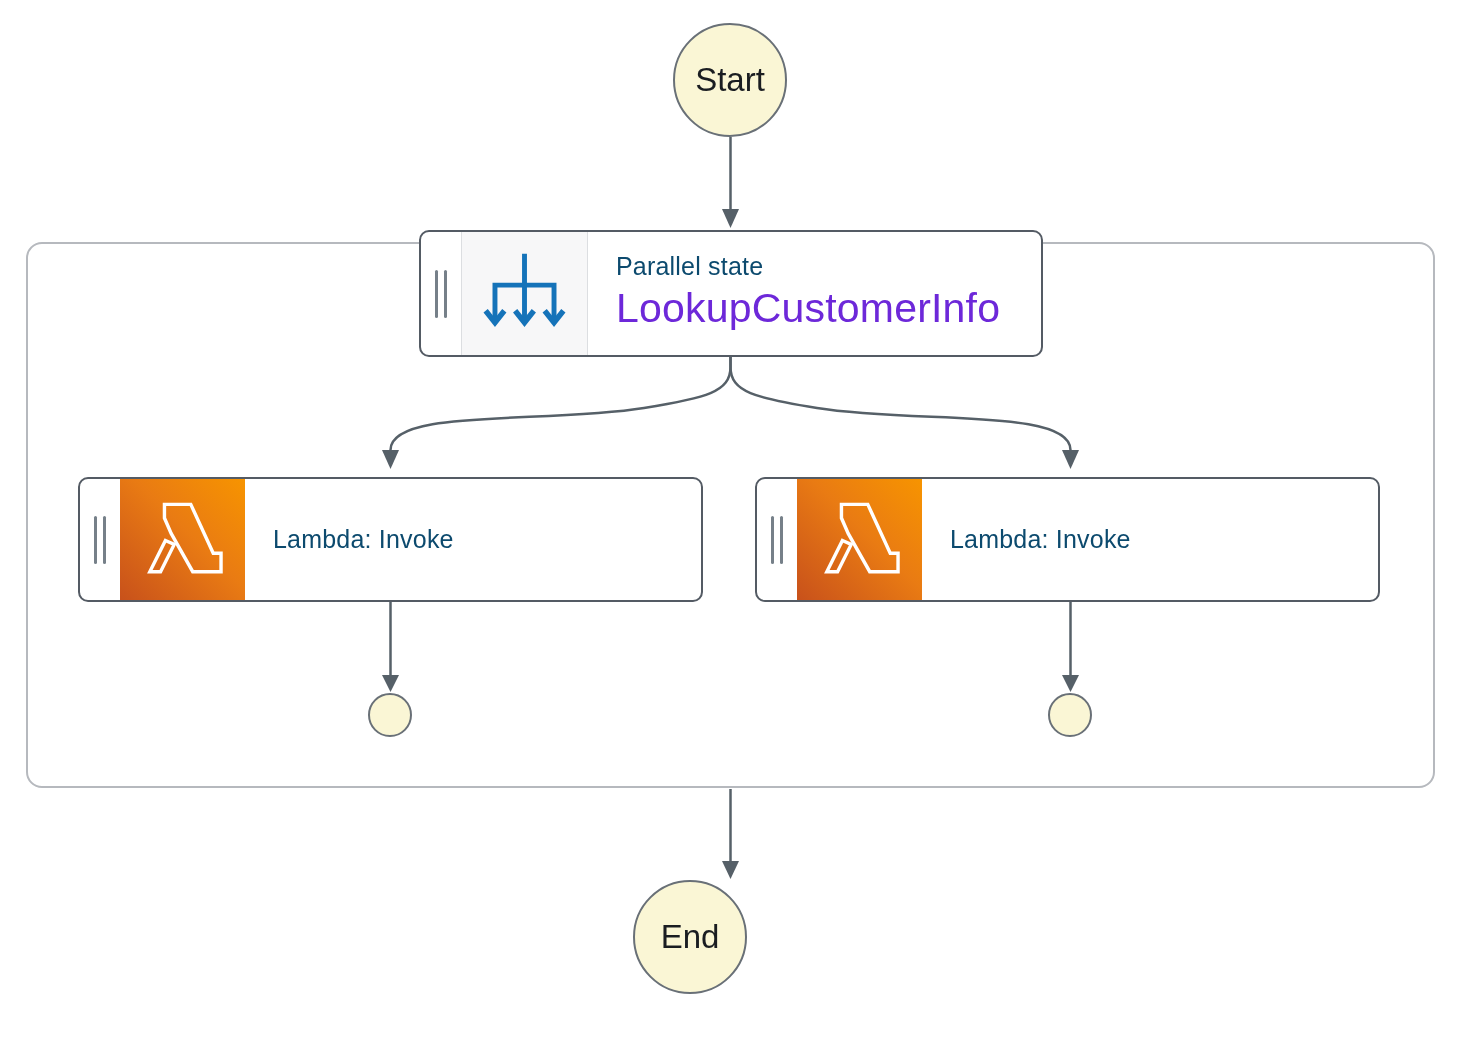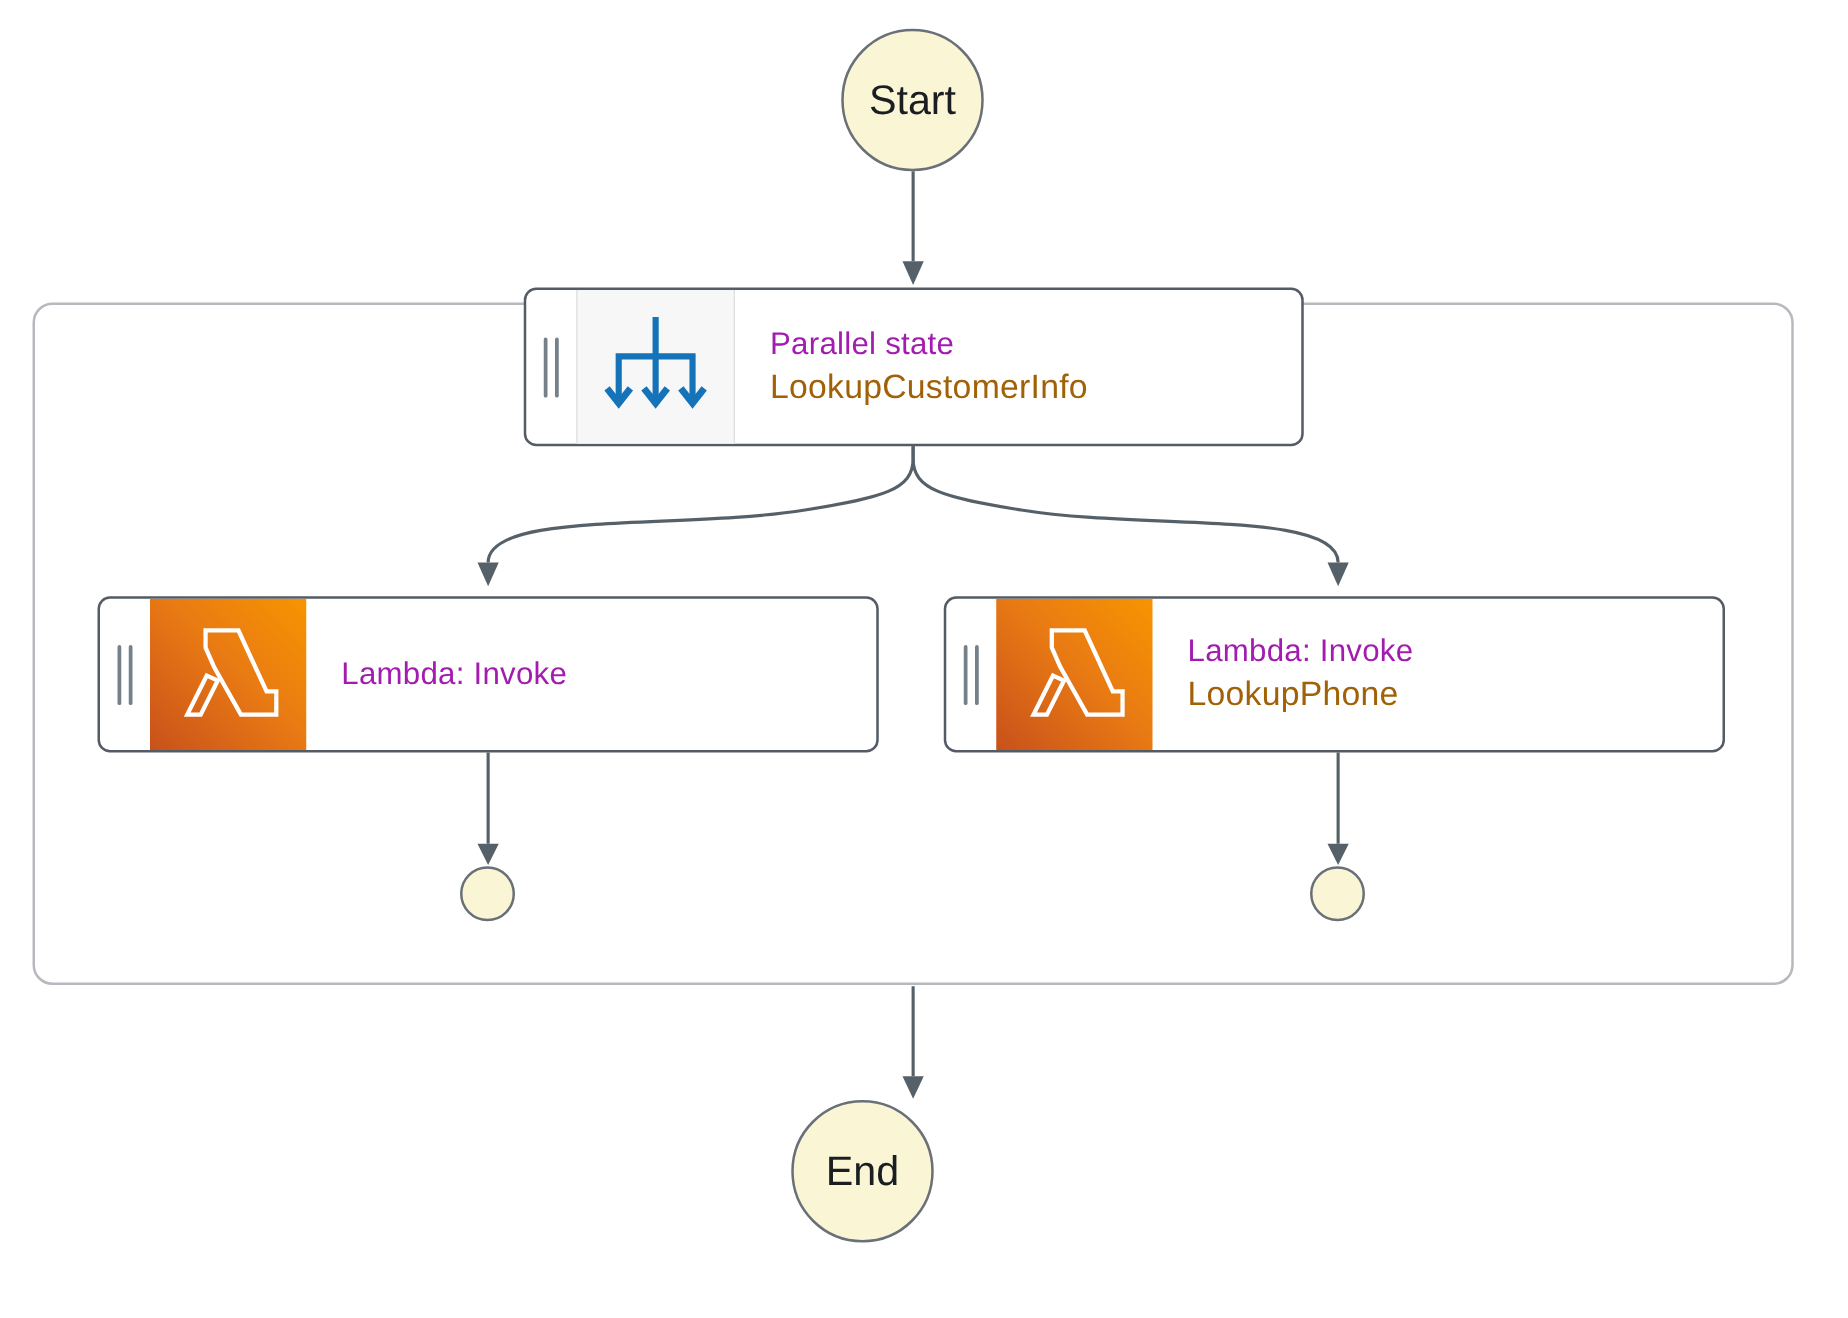--- a/index.html
+++ b/index.html
@@ -33,22 +33,22 @@
   .node-lambda-b{left:755px;top:477px;width:625px;height:125px;}
 
   .handle{width:40px;flex:none;display:flex;align-items:center;justify-content:center;gap:6px;cursor:grab;}
   .handle .bar{width:3px;height:48px;background:#768089;border-radius:1.5px;}
 
   .icon-cell{width:125px;flex:none;position:relative;display:flex;align-items:center;justify-content:center;}
   .icon-cell.parallel-bg{background:#f7f7f8;border-left:1px solid #dcdee1;border-right:1px solid #dcdee1;width:125px;}
   .icon-cell.lambda-bg{background:linear-gradient(45deg,#c8511b 0%,#e97b13 55%,#f79400 100%);}
 
   .text-cell{flex:1;display:flex;flex-direction:column;justify-content:center;padding-left:28px;min-width:0;}
-  .type-label{font-size:25px;line-height:1.25;color:#a21caf;letter-spacing:0.2px;}
-  .state-name{font-size:27px;line-height:1.3;color:#a16207;letter-spacing:0.2px;white-space:nowrap;}
+  .type-label{font-size:25px;line-height:1.25;color:#0c4a6e;letter-spacing:0.2px;}
+  .state-name{font-size:41px;line-height:1.3;color:#6d28d9;letter-spacing:0.2px;white-space:nowrap;}
 </style>
 </head>
 <body>
 
 <div class="canvas">
 
   <div class="group-box"></div>
 
   <svg class="edges" width="1478" height="1054" viewBox="0 0 1478 1054">
 
@@ -117,21 +117,20 @@
       <div class="bar"></div>
     </div>
     <div class="icon-cell lambda-bg">
       <svg width="123" height="120" viewBox="0 0 123 123" fill="none">
         <path d="M43 25 H70 L93 75 H101 V94 H72 L50 55 L43 39 Z" stroke="#ffffff" stroke-width="3.5" stroke-linejoin="miter"></path>
         <path d="M44 62 L53 66 L39 94 H28 Z" stroke="#ffffff" stroke-width="3.5" stroke-linejoin="miter"></path>
       </svg>
     </div>
     <div class="text-cell">
       <div class="type-label">Lambda: Invoke</div>
-      <div class="state-name">LookupPhone</div>
     </div>
   </div>
 
   <div class="terminal small t-branch-a"></div>
   <div class="terminal small t-branch-b"></div>
 
   <div class="terminal big t-end">
     <span>End</span>
   </div>
 

